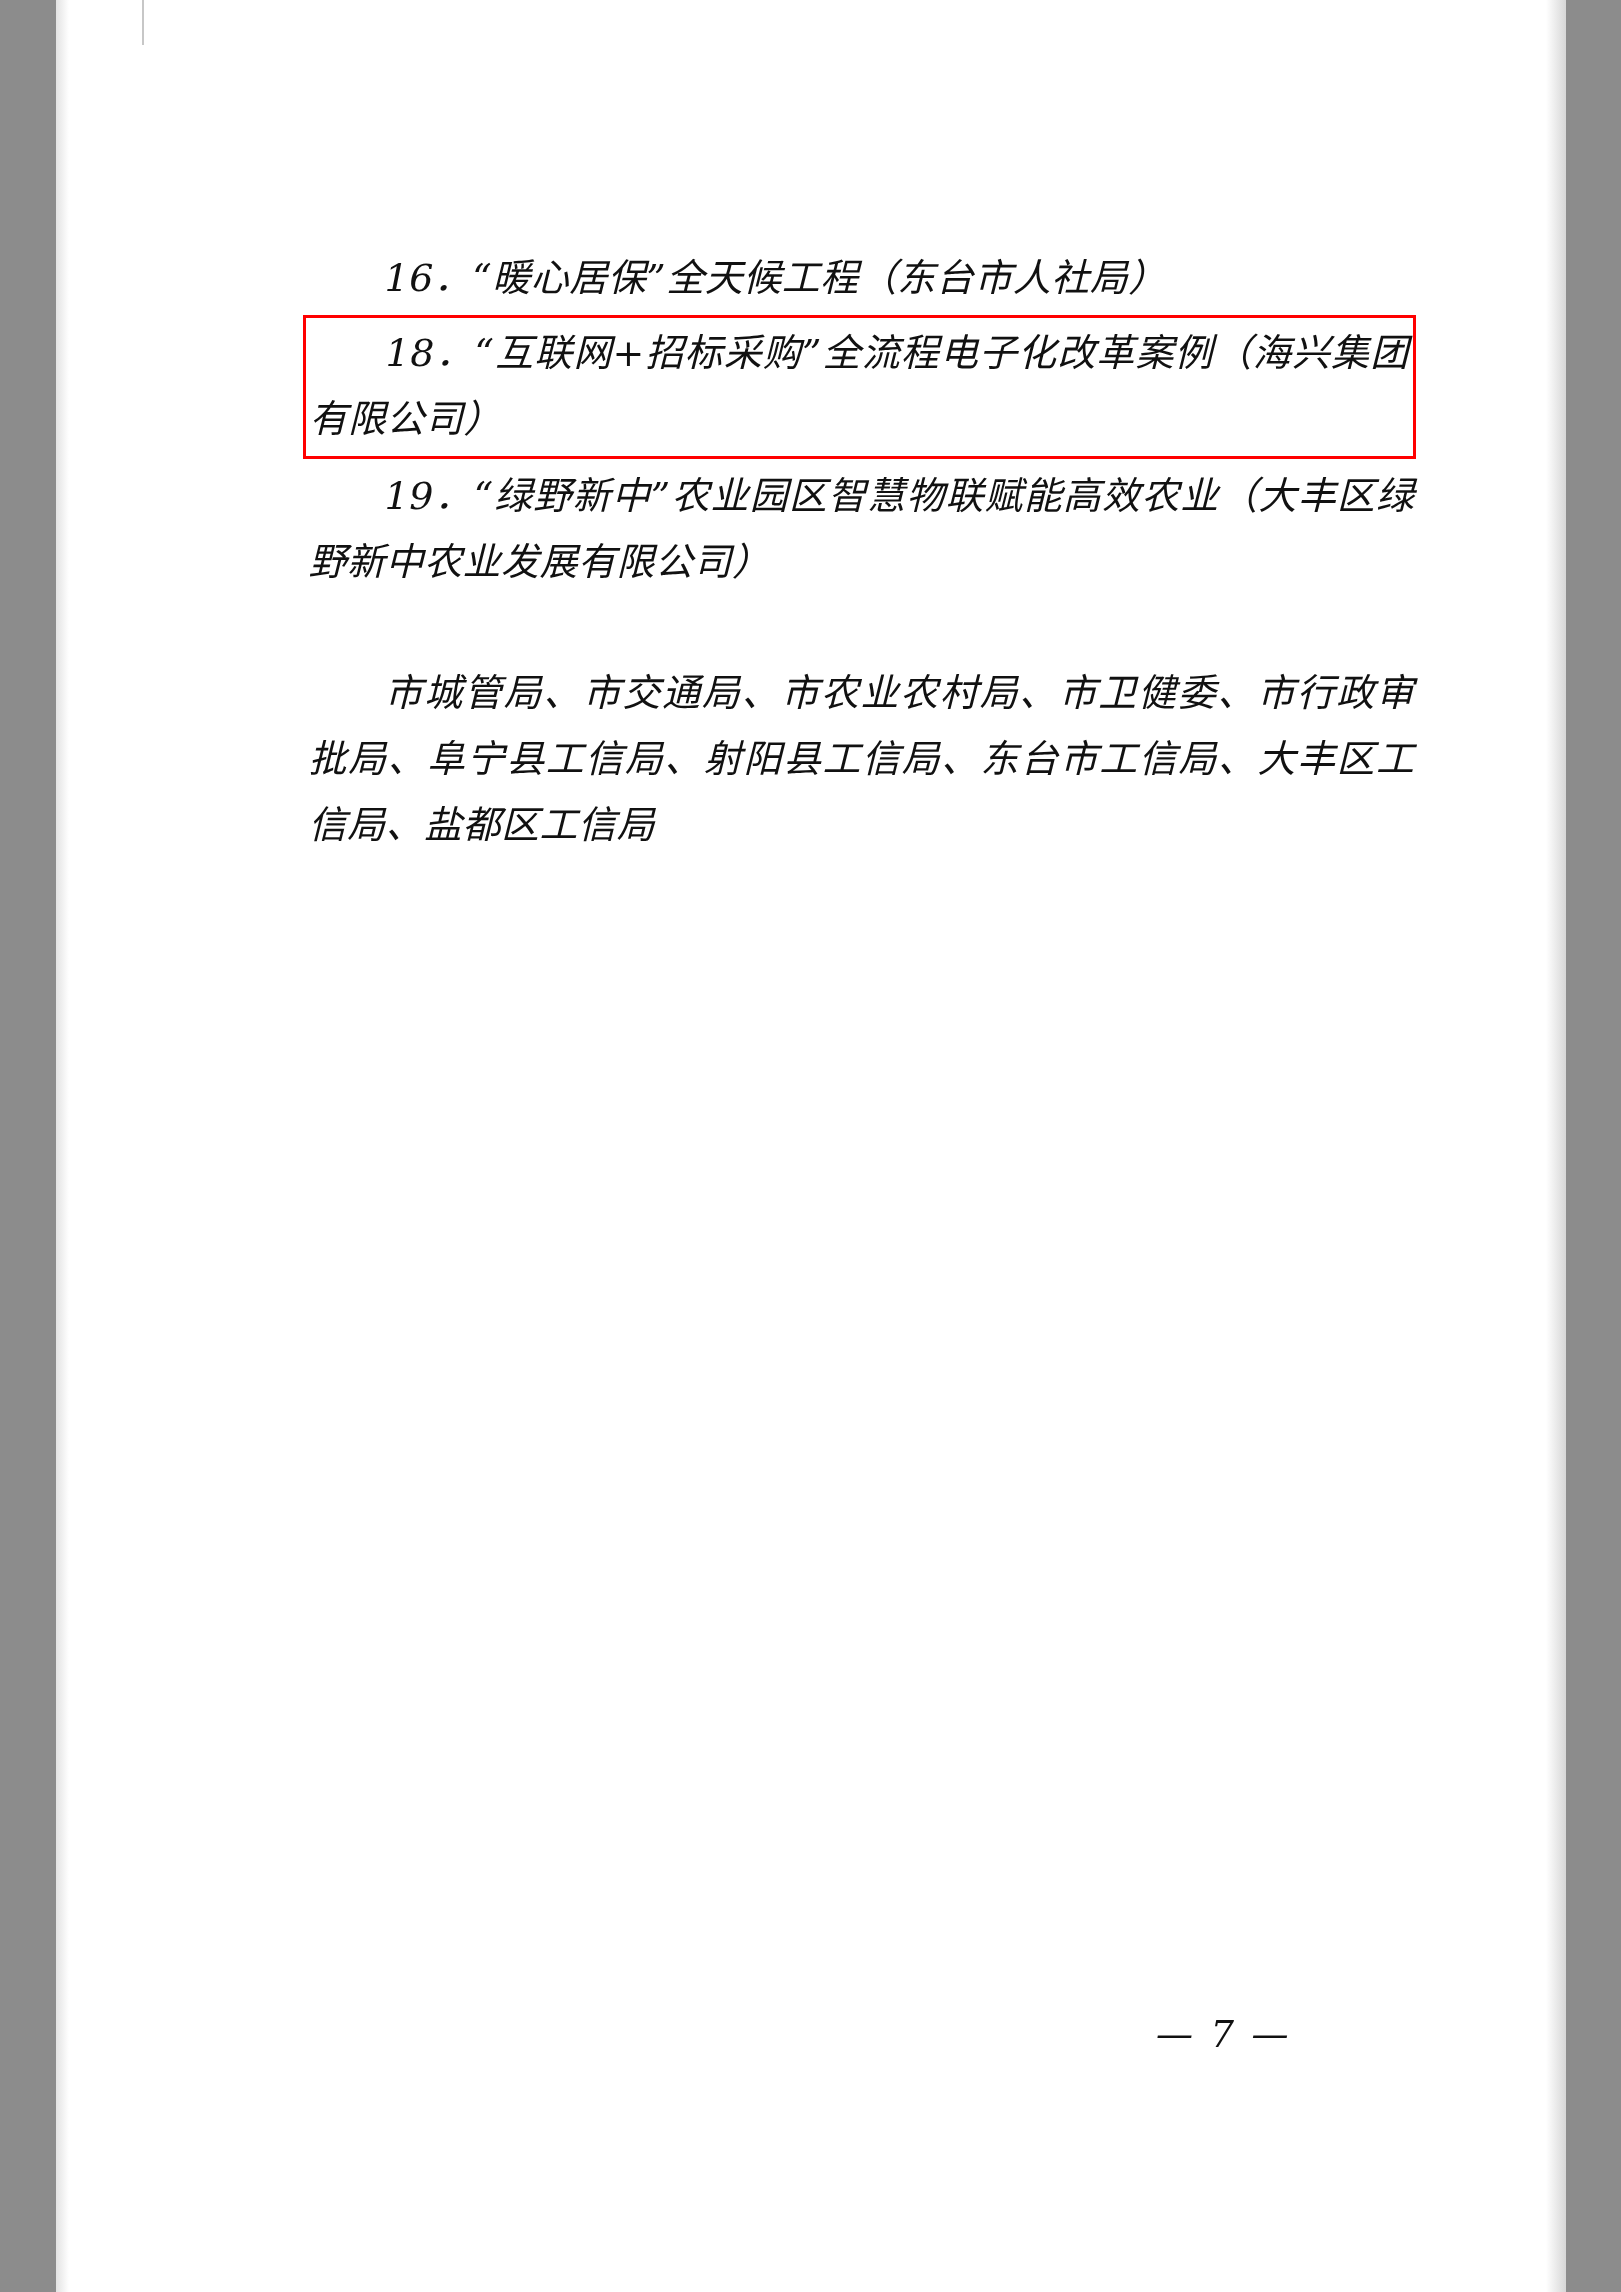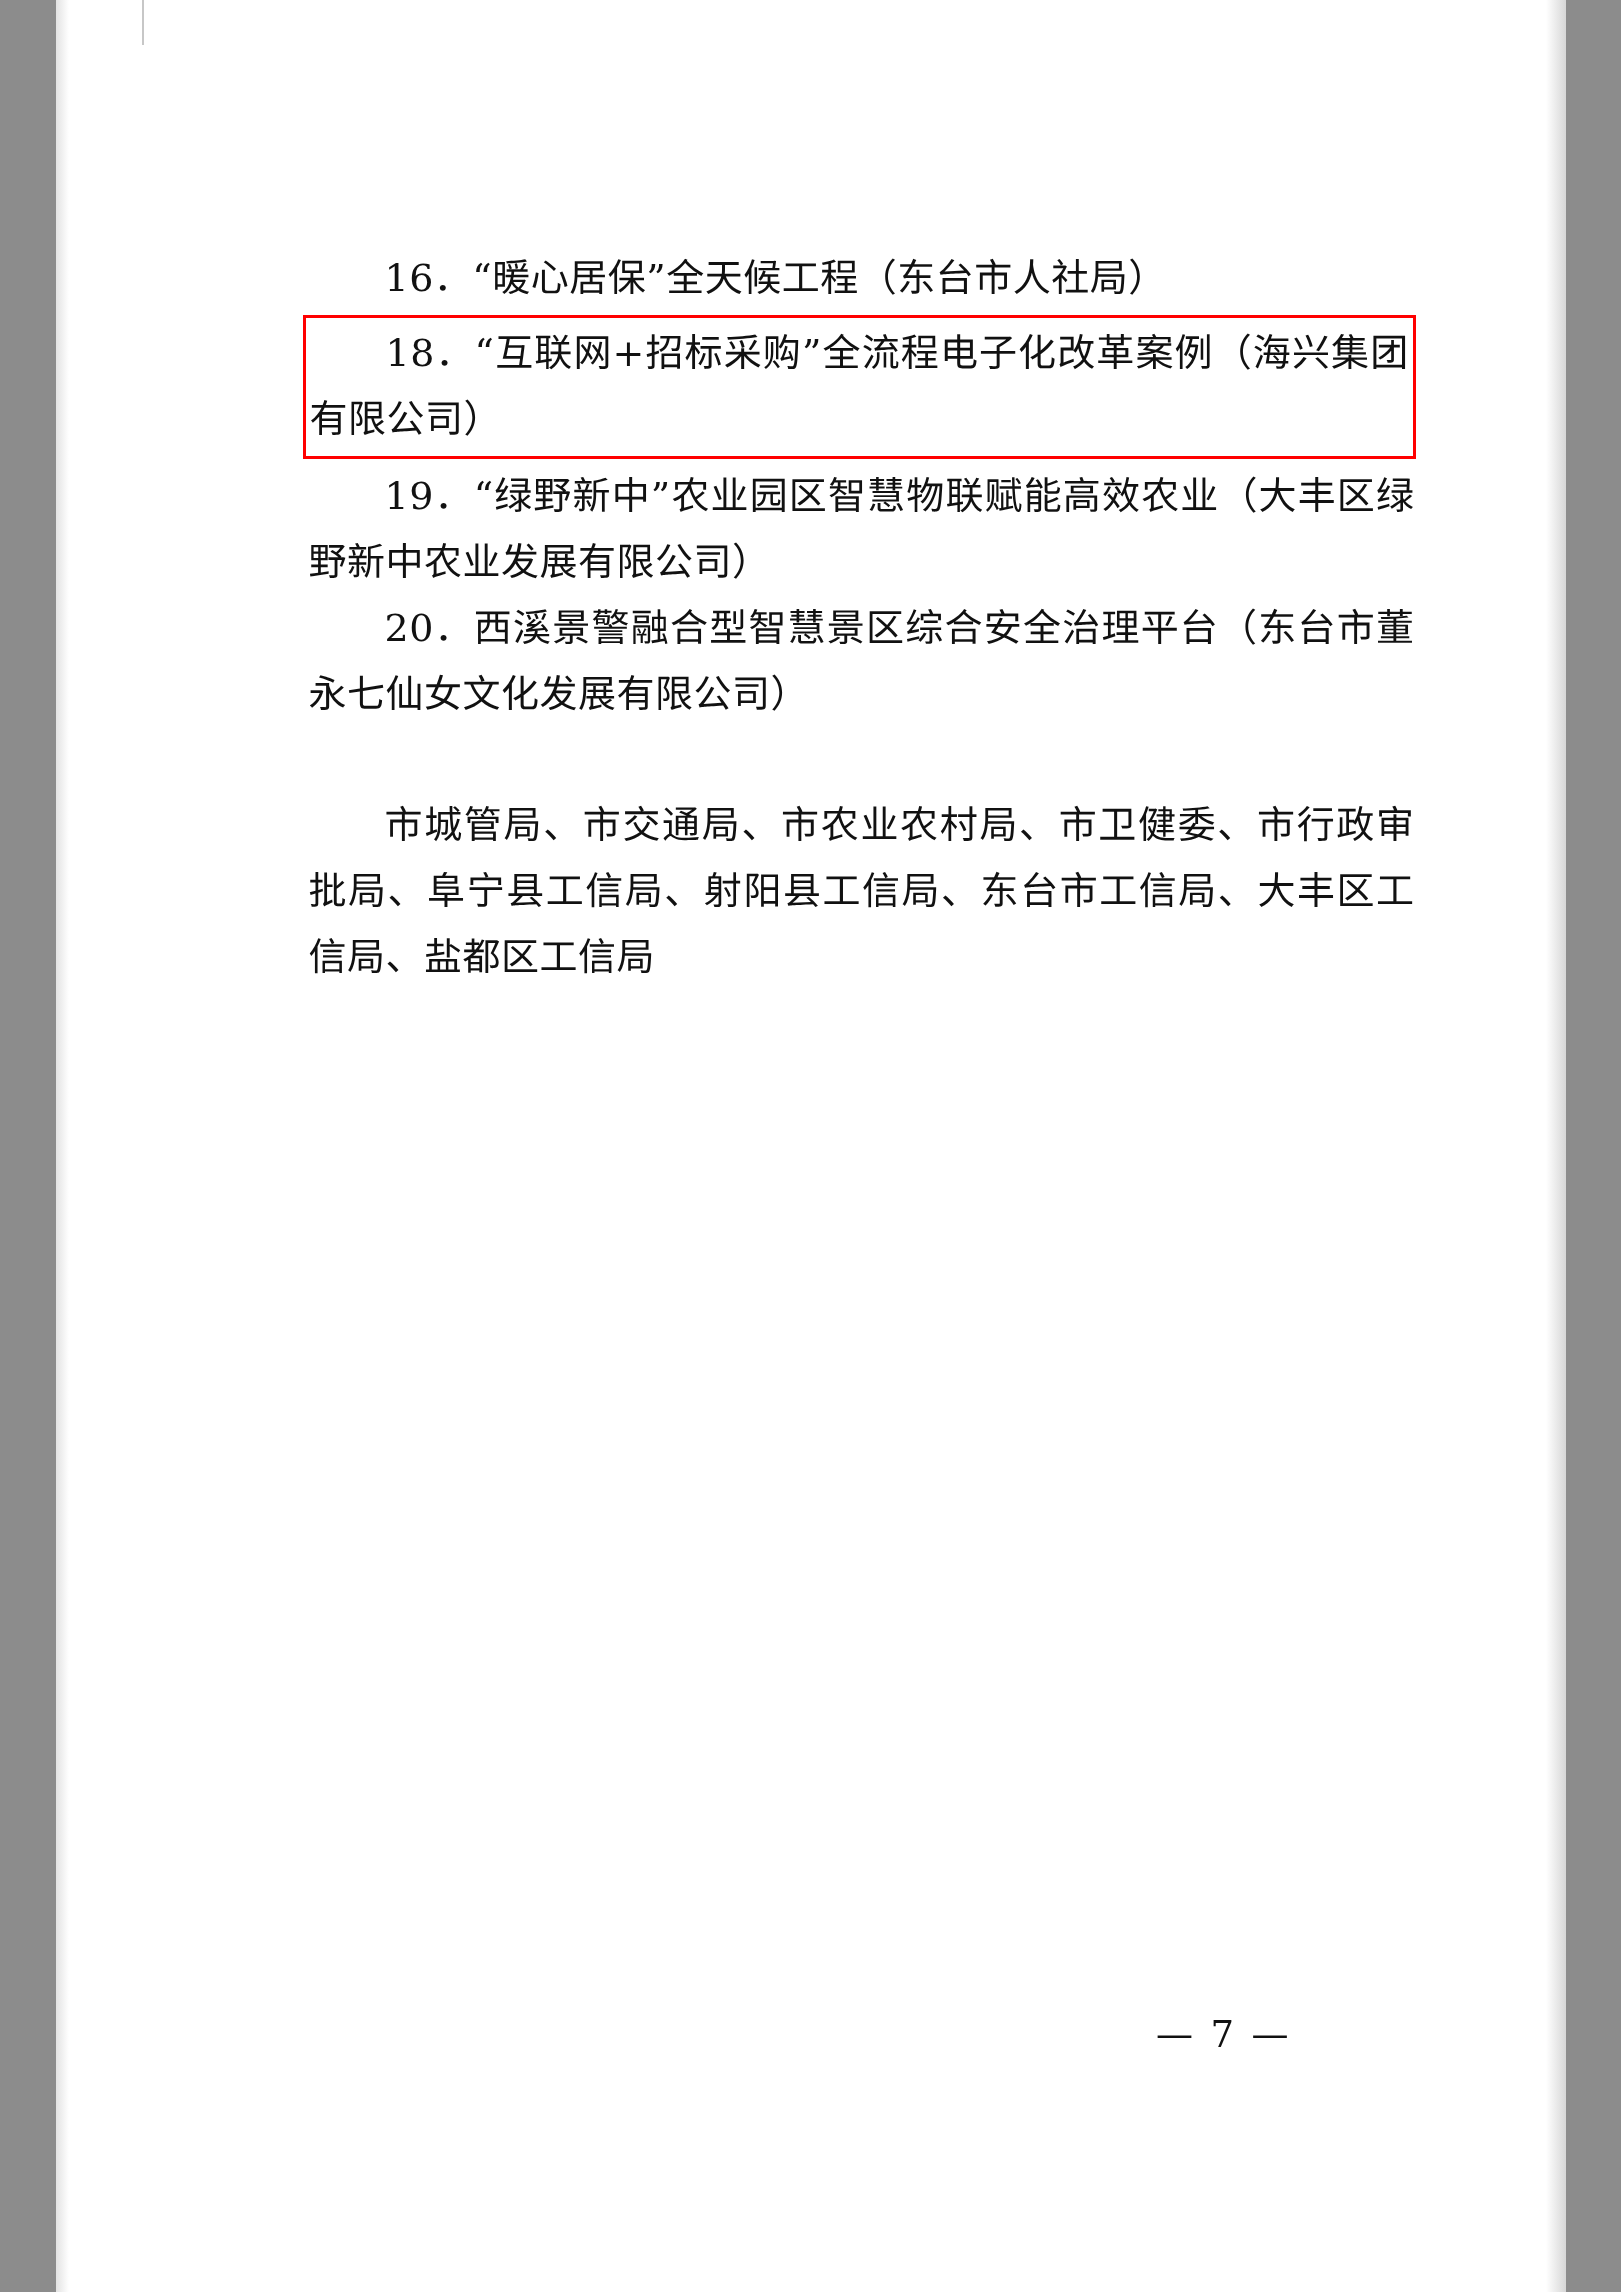--- a/index.html
+++ b/index.html
@@ -12,20 +12,21 @@
     font-family: "DejaVu Serif", "Liberation Serif", serif;
   }
   .page {
     position: relative;
     width: 1510px;
     height: 2293px;
     margin: 0 auto;
     background: #ffffff;
     overflow: hidden;
     box-sizing: border-box;
+    font-style: italic;
   }
   
   .page::before {
     content: "";
     position: absolute;
     left: 0; top: 0;
     width: 13.7px; height: 100%;
     background: linear-gradient(to right, #d9d9d9, #ffffff);
     opacity: .75;
     pointer-events: none;
@@ -109,21 +110,20 @@
 
     <div class="doc-line indent list-item"><span>16．</span><span>“暖心居保”全天候工程（东台市人社局）</span></div>
 
 
     <div class="highlight-box">
       <div class="doc-line indent list-item"><span>18．</span><span>“互联网+招标采购”全流程电子化改革案例（海兴集团有限公司）</span></div>
     </div>
 
     <div class="doc-line indent list-item"><span>19．</span><span>“绿野新中”农业园区智慧物联赋能高效农业（大丰区绿野新中农业发展有限公司）</span></div>
 
-    <div class="doc-line indent list-item"><span>20．</span><span>西溪景警融合型智慧景区综合安全治理平台（东台市董永七仙女文化发展有限公司）</span></div>
 
 
     <div class="doc-line indent para-block">市城管局、市交通局、市农业农村局、市卫健委、市行政审批局、阜宁县工信局、射阳县工信局、东台市工信局、大丰区工信局、盐都区工信局</div>
 
   </div>
 
   <div class="page-number">— 7 —</div>
 
 </div>
 

